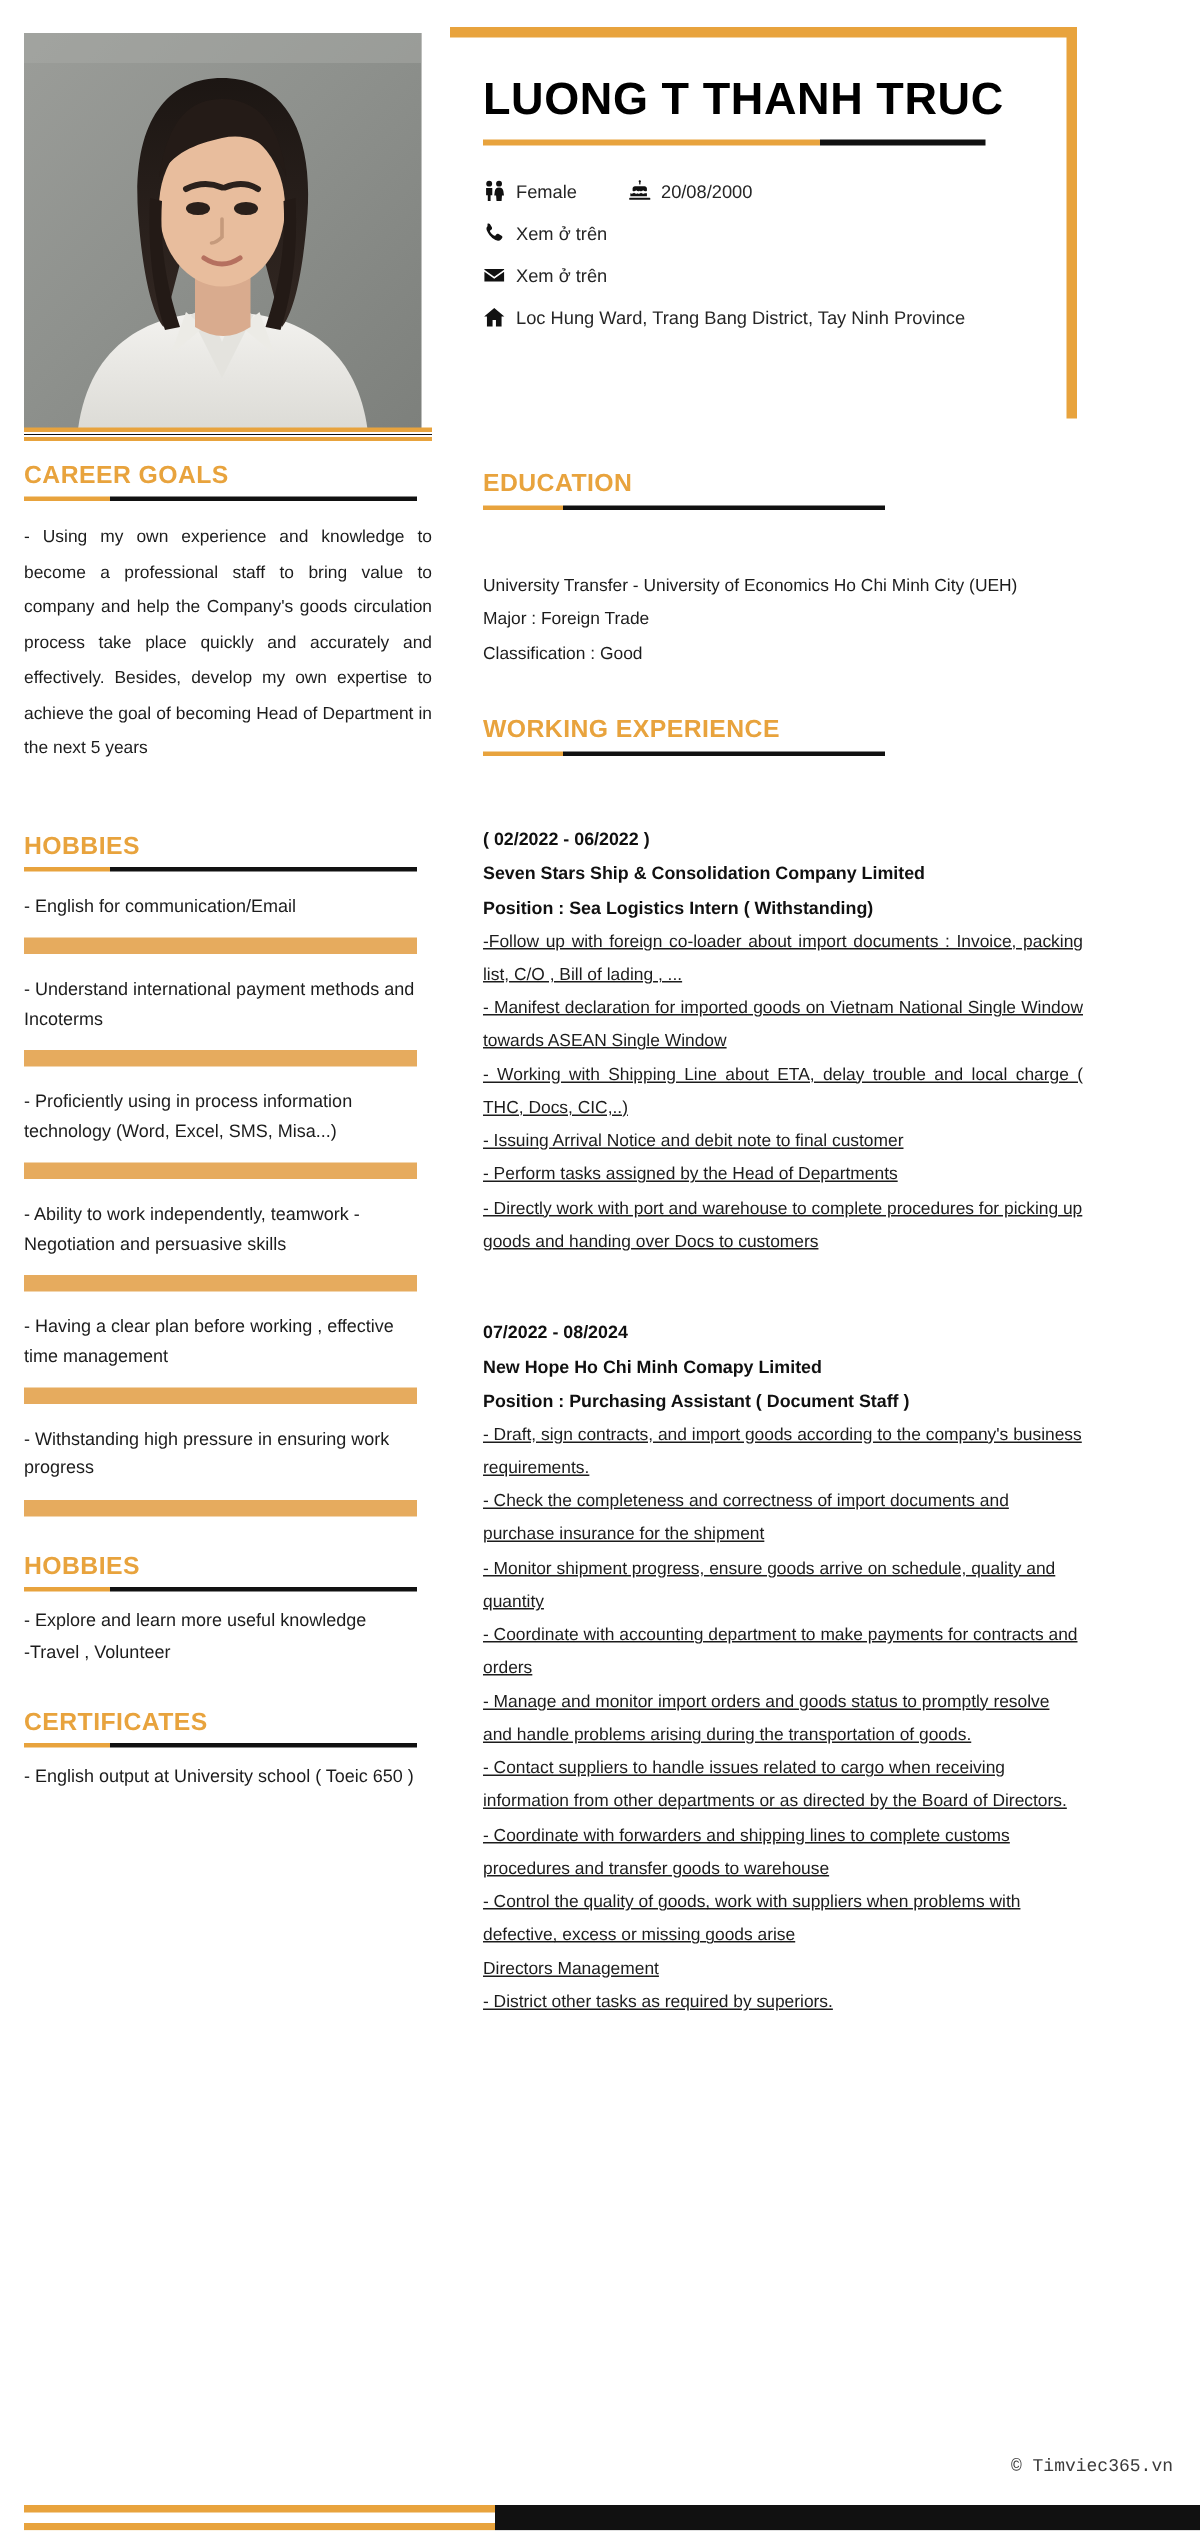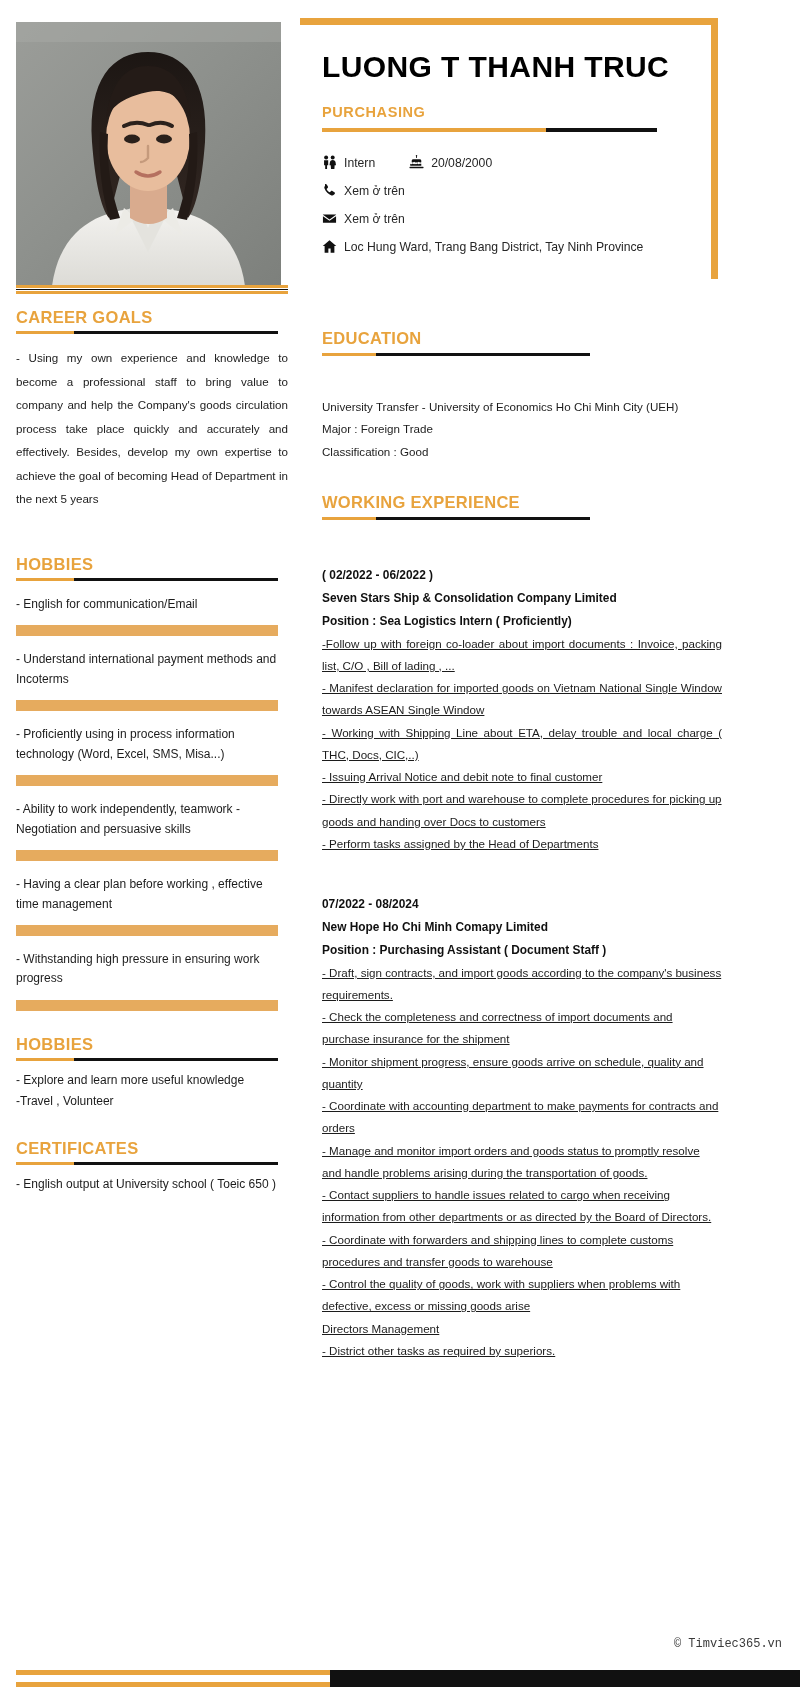--- a/index.html
+++ b/index.html
@@ -103,21 +103,21 @@
   .cols { position: relative; }
   .col-left {
     position: absolute;
     left: 16px;
     top: 0;
     width: 272px;
   }
   .col-right {
     position: absolute;
     left: 322px;
-    top: 16px;
+    top: 0;
     width: 400px;
   }
 
   .dbl-rule {
     width: 272px;
     height: 9px;
     margin-bottom: 14px;
     background:
       linear-gradient(to bottom,
         #e8a33d 0 3px,
@@ -266,35 +266,34 @@
         <path d="M132 124 v12 q-4 4 -7 4" stroke="#c59a7c" stroke-width="2.4" fill="none" stroke-linecap="round"></path>
         <path d="M120 150 q12 8 24 0" stroke="#b5705f" stroke-width="3.4" fill="none" stroke-linecap="round"></path>
 
         <path d="M84 110 C82 150 88 180 94 198 L104 196 C96 172 90 144 92 112 Z" fill="#231a16"></path>
         <path d="M181 110 C183 150 177 180 171 198 L161 196 C169 172 175 144 173 112 Z" fill="#231a16"></path>
       </svg>
     </div>
 
     <div class="hdr-body">
       <div class="name">LUONG T THANH TRUC</div>
-      <div class="job-title">PURCHASING</div>
       <div class="title-rule"></div>
 
       <div class="contact">
         <div class="c-row">
           <div class="c-pair">
             <span class="c-ico">
               <svg width="15" height="15" viewBox="0 0 16 16" fill="#111">
                 <circle cx="4.4" cy="2.6" r="2.1"></circle>
                 <path d="M2.2 5.6h4.4v5.2H5.4V15H3.4v-4.2H2.2z"></path>
                 <circle cx="11.4" cy="2.6" r="2.1"></circle>
                 <path d="M11.4 5.4c1.9 0 2.9 1 3.1 2.6l.4 3h-1.4l-.3 4h-3.6l-.3-4H8l.4-3c.2-1.6 1.1-2.6 3-2.6z"></path>
               </svg>
             </span>
-            <span>Intern</span>
+            <span>Female</span>
           </div>
           <div class="c-pair">
             <span class="c-ico">
               <svg width="15" height="15" viewBox="0 0 16 16" fill="#111">
                 <rect x="7.6" y="0.6" width="0.9" height="2.6" rx="0.4"></rect>
                 <circle cx="8" cy="0.9" r="0.8"></circle>
                 <path d="M4.6 4.4h6.8c1 0 1.7.7 1.7 1.7v1.5c-1 .8-2 .2-2.7-.3-.7.6-1.7 1-2.4.3-.8.7-1.8.3-2.5-.3-.7.5-1.7 1.1-2.6.3V6.1c0-1 .7-1.7 1.7-1.7z"></path>
                 <path d="M1.3 9.4c1 .7 2 .2 2.7-.3.7.6 1.7 1 2.4.3.8.7 1.8.3 2.5-.3.7.5 1.7 1.1 2.6.3h1.6v2.1H1.3z"></path>
                 <rect x="0.5" y="12.6" width="15" height="1.5" rx="0.5"></rect>
               </svg>
@@ -401,27 +400,27 @@
 
       <div>
         <div class="sec-title">WORKING EXPERIENCE</div>
         <div class="sec-rule-right"></div>
 
         <div style="height:44px"></div>
 
         <div>
           <div class="exp-head">( 02/2022 - 06/2022 )</div>
           <div class="exp-head">Seven Stars Ship &amp; Consolidation Company Limited</div>
-          <div class="exp-head">Position : Sea Logistics Intern ( Proficiently)</div>
+          <div class="exp-head">Position : Sea Logistics Intern ( Withstanding)</div>
           <div class="exp-line just">-Follow up with foreign co-loader about import documents : Invoice, packing list, C/O , Bill of lading , ...</div>
           <div class="exp-line just">- Manifest declaration for imported goods on Vietnam National Single Window towards ASEAN Single Window</div>
           <div class="exp-line just">- Working with Shipping Line about ETA, delay trouble and local charge ( THC, Docs, CIC,..)</div>
           <div class="exp-line">- Issuing Arrival Notice and debit note to final customer</div>
+          <div class="exp-line">- Perform tasks assigned by the Head of Departments</div>
           <div class="exp-line">- Directly work with port and warehouse to complete procedures for picking up goods and handing over Docs to customers</div>
-          <div class="exp-line">- Perform tasks assigned by the Head of Departments</div>
         </div>
 
         <div style="height:38px"></div>
 
         <div>
           <div class="exp-head">07/2022 - 08/2024</div>
           <div class="exp-head">New Hope Ho Chi Minh Comapy Limited</div>
           <div class="exp-head">Position : Purchasing Assistant ( Document Staff )</div>
           <div class="exp-line">- Draft, sign contracts, and import goods according to the company's business requirements.</div>
           <div class="exp-line">- Check the completeness and correctness of import documents and purchase insurance for the shipment</div>

